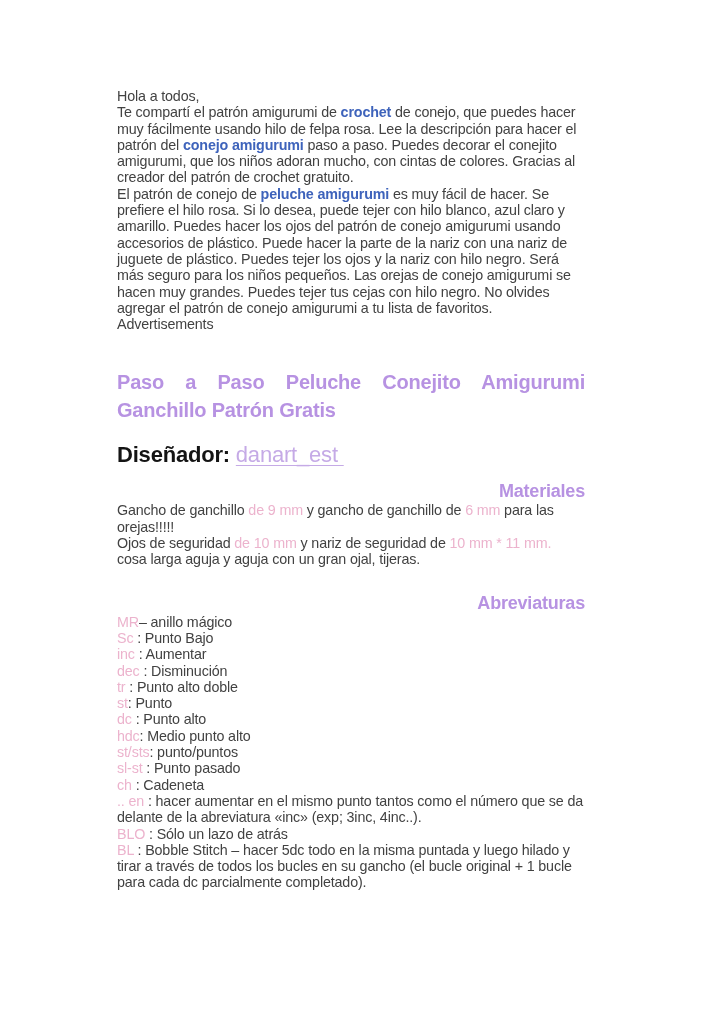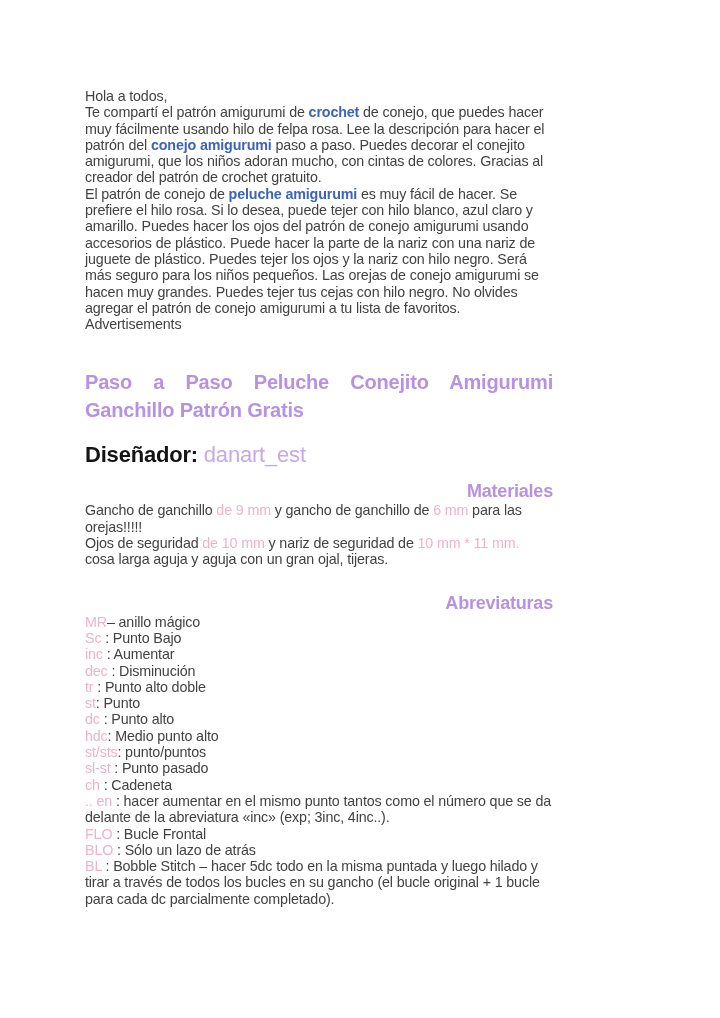--- a/index.html
+++ b/index.html
@@ -14,20 +14,21 @@
   html,body{background:var(--page-bg);}
   body{
     width:720px;height:1018px;overflow:hidden;
     font-family:"Liberation Sans","DejaVu Sans",sans-serif;
     color:var(--text);
   }
   .page{
     width:632px;height:1018px;
     padding:88px 79px 0 85px;
     background:var(--page-bg);
+    margin-left:32px;
   }
   .body-text{
     font-size:14.3px;line-height:16.3px;letter-spacing:-0.15px;
     color:var(--text);
   }
   .text-line{min-height:16.3px;}
   .page-title{
     margin-top:36px;
     font-size:20px;line-height:28px;font-weight:700;
     letter-spacing:-0.2px;
@@ -49,21 +50,21 @@
   .section-heading{margin-bottom:1px;}
   
   .r-plain{color:inherit;}
   .r-link{
     color:var(--link-blue);font-weight:700;
     text-decoration-thickness:1px;text-underline-offset:2px;
   }
   .r-pink{color:var(--pink);}
   .r-plink{
     color:var(--purple-link);font-weight:400;
-    text-decoration-thickness:1px;text-underline-offset:3px;
+    text-decoration:underline;text-decoration-thickness:1px;text-underline-offset:3px;
   }
   .r-strong{color:#141414;font-weight:700;}
 </style>
 </head>
 <body>
 
 <div class="page">
 
   <div class="body-text intro">
       <div class="text-line"><span class="r-plain">Hola a todos,</span></div>
@@ -93,19 +94,18 @@
         <div class="text-line"><span class="r-pink">inc</span><span class="r-plain"> : Aumentar</span></div>
         <div class="text-line"><span class="r-pink">dec</span><span class="r-plain"> : Disminución</span></div>
         <div class="text-line"><span class="r-pink">tr</span><span class="r-plain"> : Punto alto doble</span></div>
         <div class="text-line"><span class="r-pink">st</span><span class="r-plain">: Punto</span></div>
         <div class="text-line"><span class="r-pink">dc</span><span class="r-plain"> : Punto alto</span></div>
         <div class="text-line"><span class="r-pink">hdc</span><span class="r-plain">: Medio punto alto</span></div>
         <div class="text-line"><span class="r-pink">st/sts</span><span class="r-plain">: punto/puntos</span></div>
         <div class="text-line"><span class="r-pink">sl-st</span><span class="r-plain"> : Punto pasado</span></div>
         <div class="text-line"><span class="r-pink">ch</span><span class="r-plain"> : Cadeneta</span></div>
         <div class="text-line"><span class="r-pink">.. en</span><span class="r-plain"> : hacer aumentar en el mismo punto tantos como el número que se da delante de la abreviatura «inc» (exp; 3inc, 4inc..).</span></div>
-        <div class="text-line"><span class="r-pink">FLO</span><span class="r-plain"> : Bucle Frontal</span></div>
         <div class="text-line"><span class="r-pink">BLO</span><span class="r-plain"> : Sólo un lazo de atrás</span></div>
         <div class="text-line"><span class="r-pink">BL</span><span class="r-plain"> : Bobble Stitch – hacer 5dc todo en la misma puntada y luego hilado y tirar a través de todos los bucles en su gancho (el bucle original + 1 bucle para cada dc parcialmente completado).</span></div>
       </div>
   </div>
 
 </div>
 
 </body></html>

